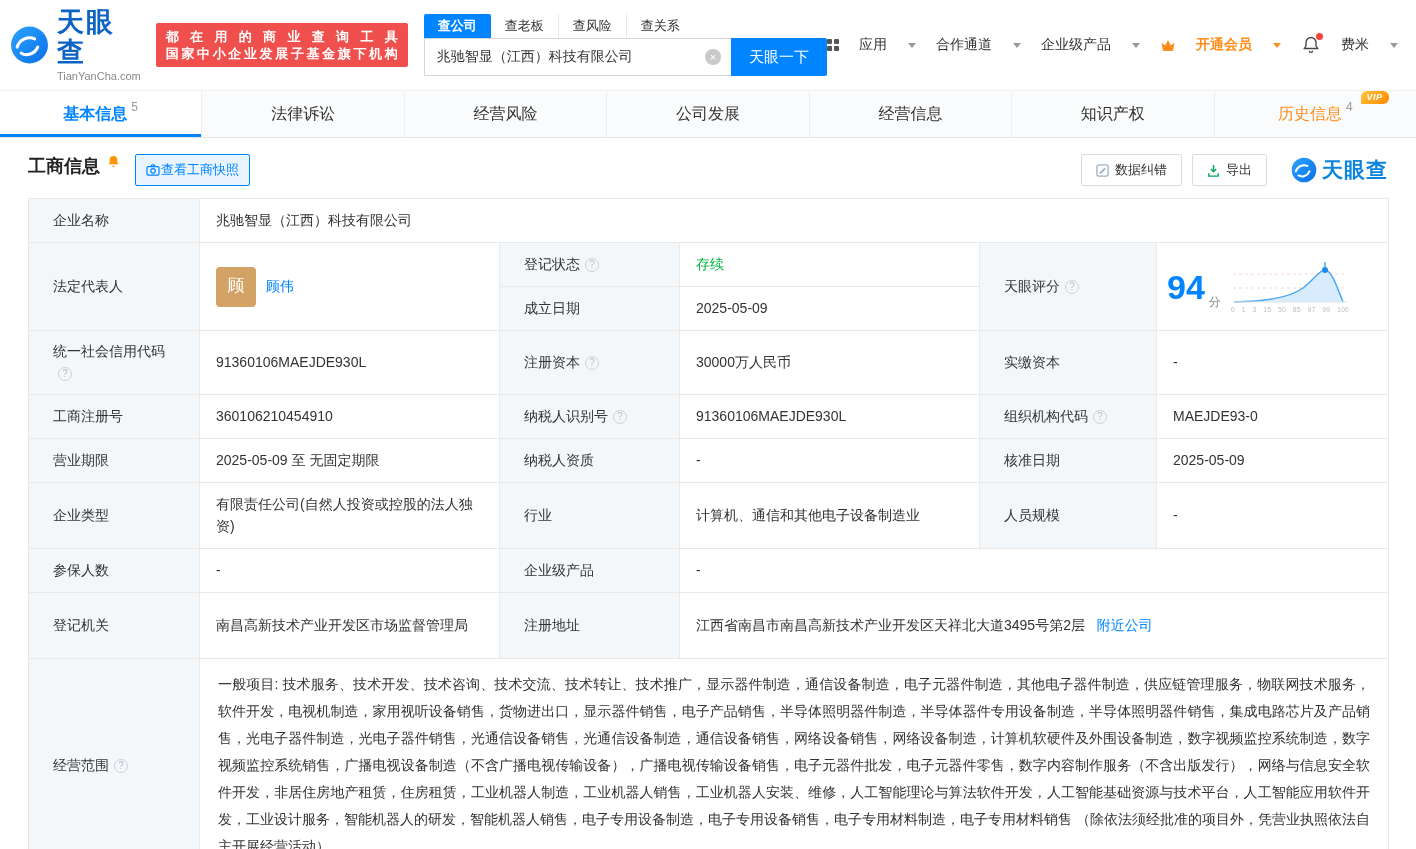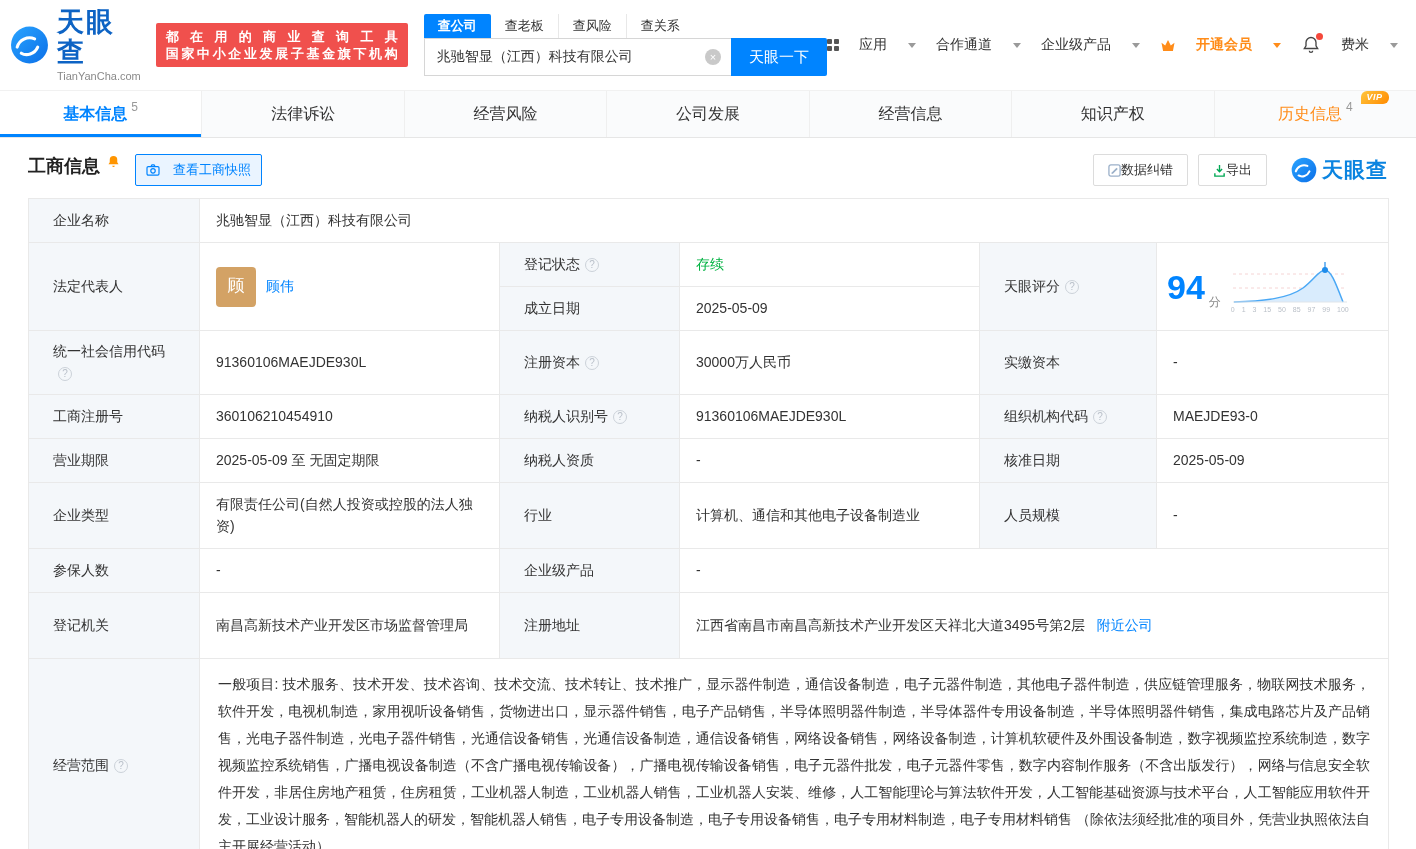--- a/index.html
+++ b/index.html
@@ -42,23 +42,23 @@
   .main-tab.active{background:#fff;color:#0084ff;font-weight:bold;box-shadow:inset 0 -3px 0 #0084ff}
   .tab-inner{position:relative;display:inline-flex;align-items:flex-start}
   .tab-badge{font-size:12px;color:#999;margin-left:4px;font-weight:normal;transform:translateY(-4px)}
   .main-tab.history{color:#ff8c19}
   .vip-badge{position:absolute;top:-13px;right:-36px;background:linear-gradient(135deg,#ffc53d,#ff8a00);color:#fff;font-size:9px;font-style:italic;font-weight:bold;padding:1px 6px 2px;border-radius:6px 6px 6px 0;letter-spacing:.5px}
 
   
   .section-header{display:flex;padding:16px 28px 10px}
   .section-title{font-size:18px;font-weight:bold;color:#222}
   .title-bell{margin-left:6px;display:flex;cursor:pointer}
-  .snapshot-btn{margin-left:14px;display:inline-flex;align-items:center;gap:13px;border:1px solid #0084ff;color:#0084ff;background:#eaf4ff;font-size:13px;padding:3px 10px;border-radius:2px;cursor:pointer;font-family:inherit}
+  .snapshot-btn{margin-left:14px;display:inline-flex;align-items:center;gap:1px;border:1px solid #0084ff;color:#0084ff;background:#eaf4ff;font-size:13px;padding:3px 10px;border-radius:2px;cursor:pointer;font-family:inherit}
   .right-actions{margin-left:auto;display:flex;align-items:center;gap:10px}
-  .action-btn{display:inline-flex;align-items:center;border:1px solid #dcdcdc;background:#fff;padding:6px 14px;font-size:13px;border-radius:2px;color:#333;cursor:pointer;font-family:Liberation Sans, sans-serif}
+  .action-btn{display:inline-flex;align-items:center;gap:6px;border:1px solid #dcdcdc;background:#fff;padding:6px 14px;font-size:13px;border-radius:2px;color:#333;cursor:pointer;font-family:Liberation Sans, sans-serif}
   .watermark{display:flex;align-items:center;gap:5px;margin-left:14px}
   .watermark-text{color:#0b84e0;font-size:21px;font-weight:bold;letter-spacing:1px}
 
   
   .info-table{width:1360px;margin:2px 28px 0;border-collapse:collapse;table-layout:fixed;font-size:14px}
   .info-table td{border:1px solid #e9e9e9;padding:10px 16px;vertical-align:middle;line-height:1.55;color:#333;word-break:break-all}
   td.lbl{background:#f4f7fa;padding-left:24px}
   tr.h44{height:44px}
   tr.h66{height:66px}
   .link{color:#0084ff;text-decoration:none;cursor:pointer}

